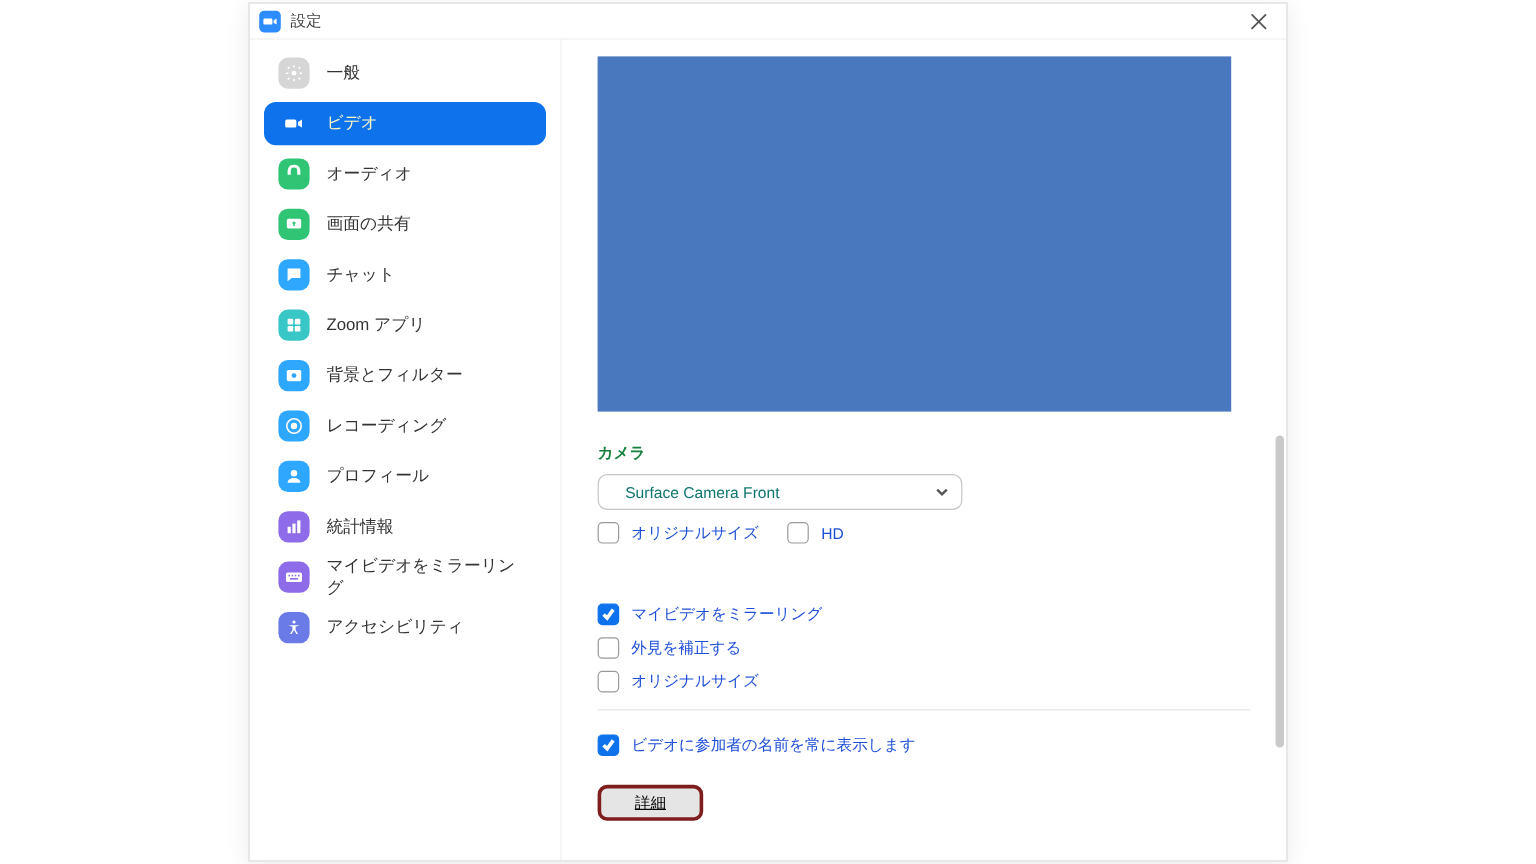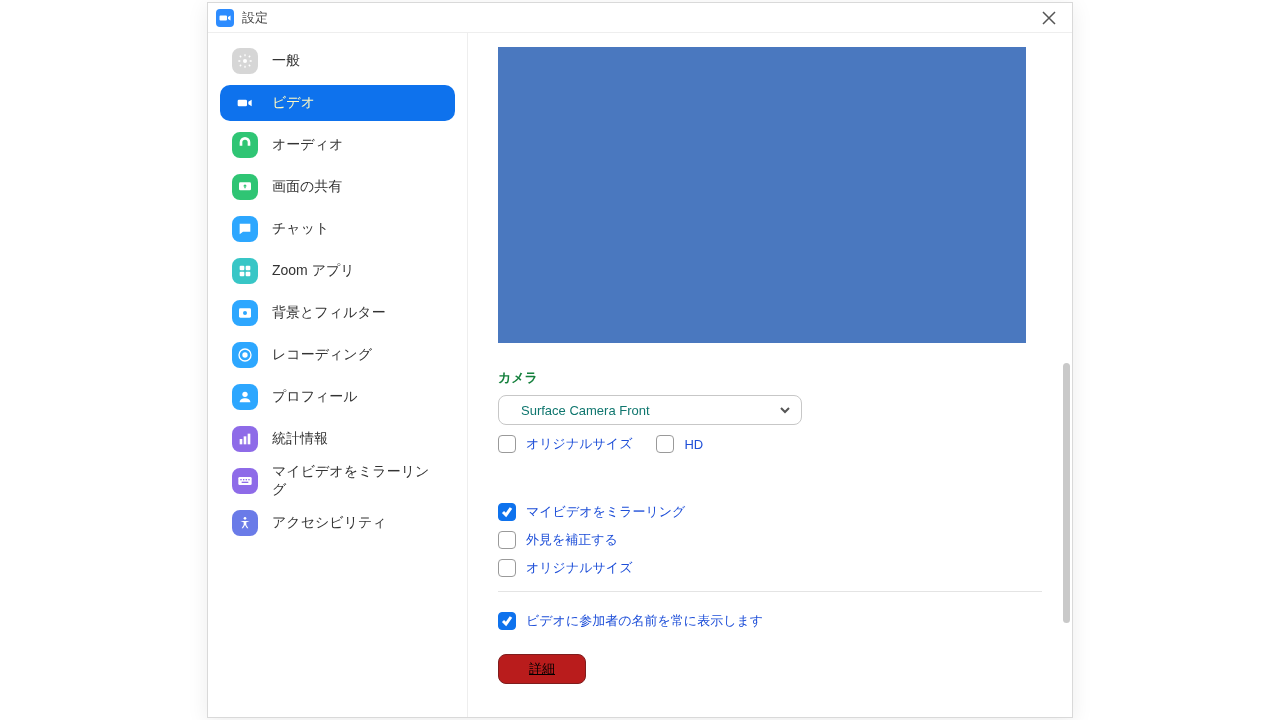--- a/index.html
+++ b/index.html
@@ -76,22 +76,22 @@
   .row { display:flex; align-items:center; gap:24px; margin-bottom:6px; }
   .chk { display:flex; align-items:center; gap:10px; font-size:13px; color:#1d4ed8; cursor:pointer; margin-bottom:10px; }
   .chkbox {
     width:18px; height:18px; border:1.5px solid #9a9a9a; border-radius:4px;
     display:flex; align-items:center; justify-content:center; flex:none;
   }
   .chk.checked .chkbox { background:#0e72ed; border-color:#0e72ed; }
   .chk.checked .chkbox svg { width:12px; height:12px; stroke:#fff; stroke-width:3; fill:none; }
   .divider { border-top:1px solid #e4e4e4; margin:14px 0 20px 0; }
   .adv-btn {
-    width:88px; height:30px; border:1px solid #7f1d1d; border-radius:8px;
-    background:#b91c1c; font-size:13px; cursor:pointer; display:flex; align-items:center; justify-content:center;text-decoration:underline;
+    width:88px; height:30px; border:3px solid #7f1d1d; border-radius:8px;
+    background:#e5e5e5; font-size:13px; cursor:pointer; display:flex; align-items:center; justify-content:center;text-decoration:underline;
   }
   .gap-block { height: 34px; }
   .vscroll {
     position:absolute; right:2px; top:330px; width:7px; height:260px;
     background:#c9c9c9; border-radius:4px;
   }
 </style>
 </head>
 <body>
 

